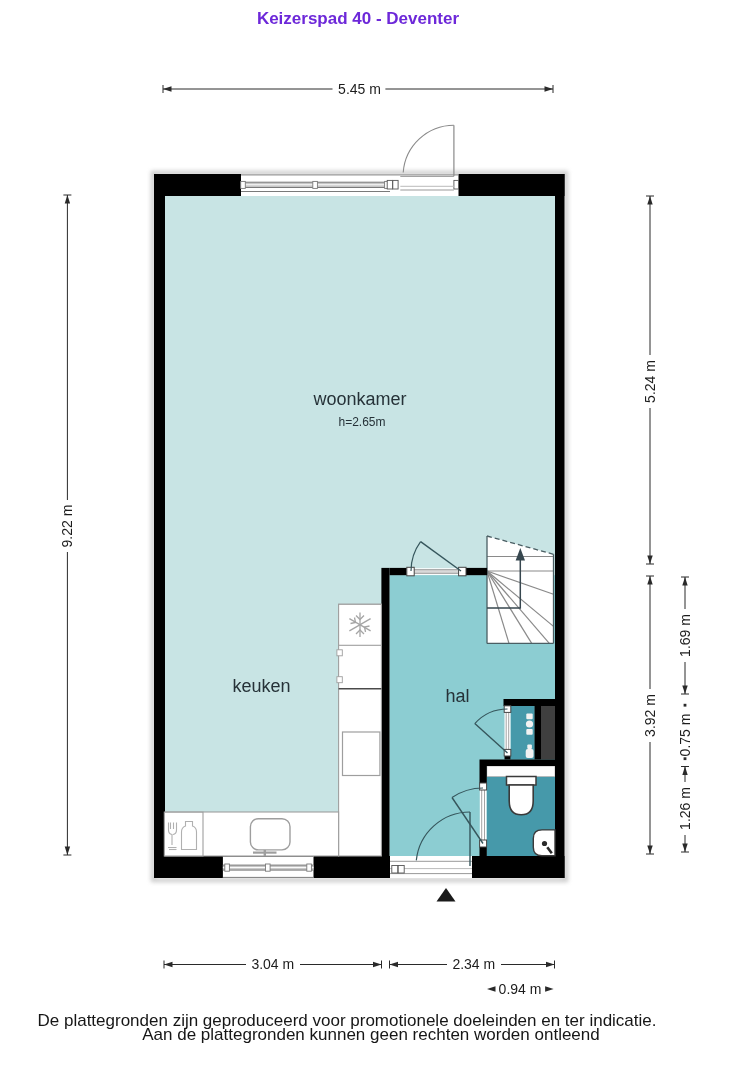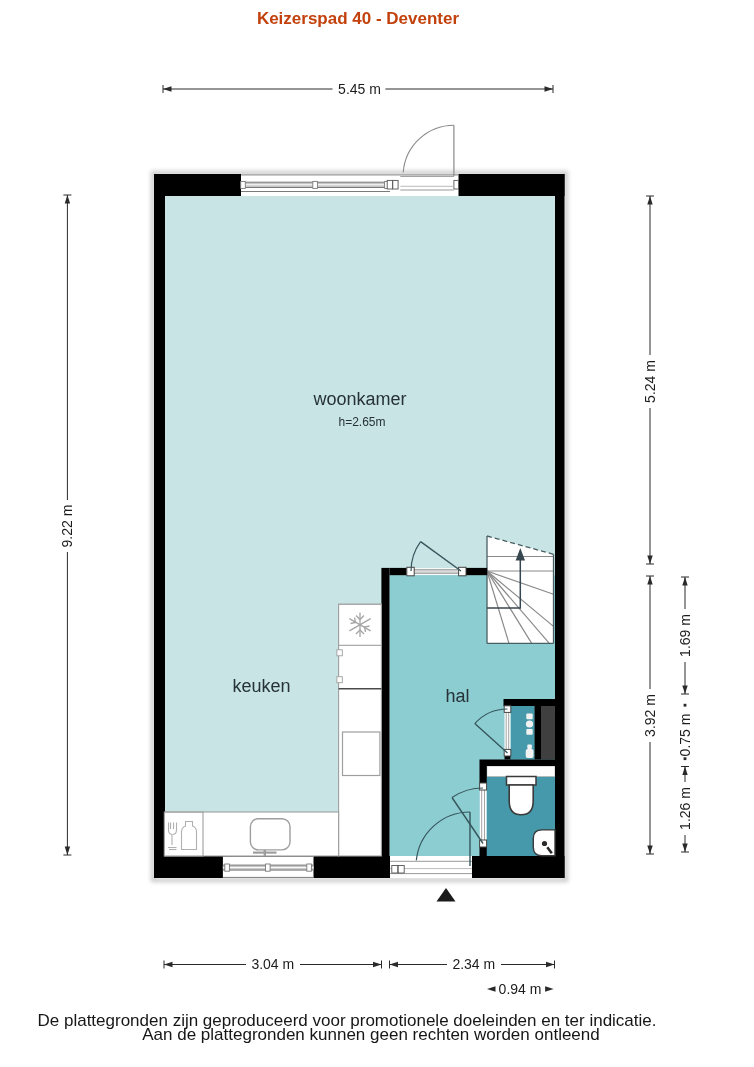--- a/index.html
+++ b/index.html
@@ -1,17 +1,17 @@
 <!DOCTYPE html>
 <html><head><meta charset="utf-8">
 <style>
 html,body{margin:0;padding:0;background:#fff;}
 #page{position:relative;width:754px;height:1067px;background:#fff;overflow:hidden;font-family:"Liberation Sans",sans-serif;}
 #page svg{position:absolute;top:0;left:0;}
-.ttl{position:absolute;left:0;width:716px;text-align:center;font-weight:bold;font-size:17px;color:#c2410c;}
+.ttl{position:absolute;left:0;width:716px;text-align:center;font-weight:bold;font-size:17px;color:#6d28d9;}
 .ftr{position:absolute;left:0;width:694px;text-align:center;font-size:17px;color:#161616;}
 </style></head>
 <body>
 <div id="page">
 
 <div class="ttl" style="top:9px;">Keizerspad 40 - Deventer</div>
 
 
 <div class="ftr" style="top:1010.5px;">De plattegronden zijn geproduceerd voor promotionele doeleinden en ter indicatie.</div>
 

